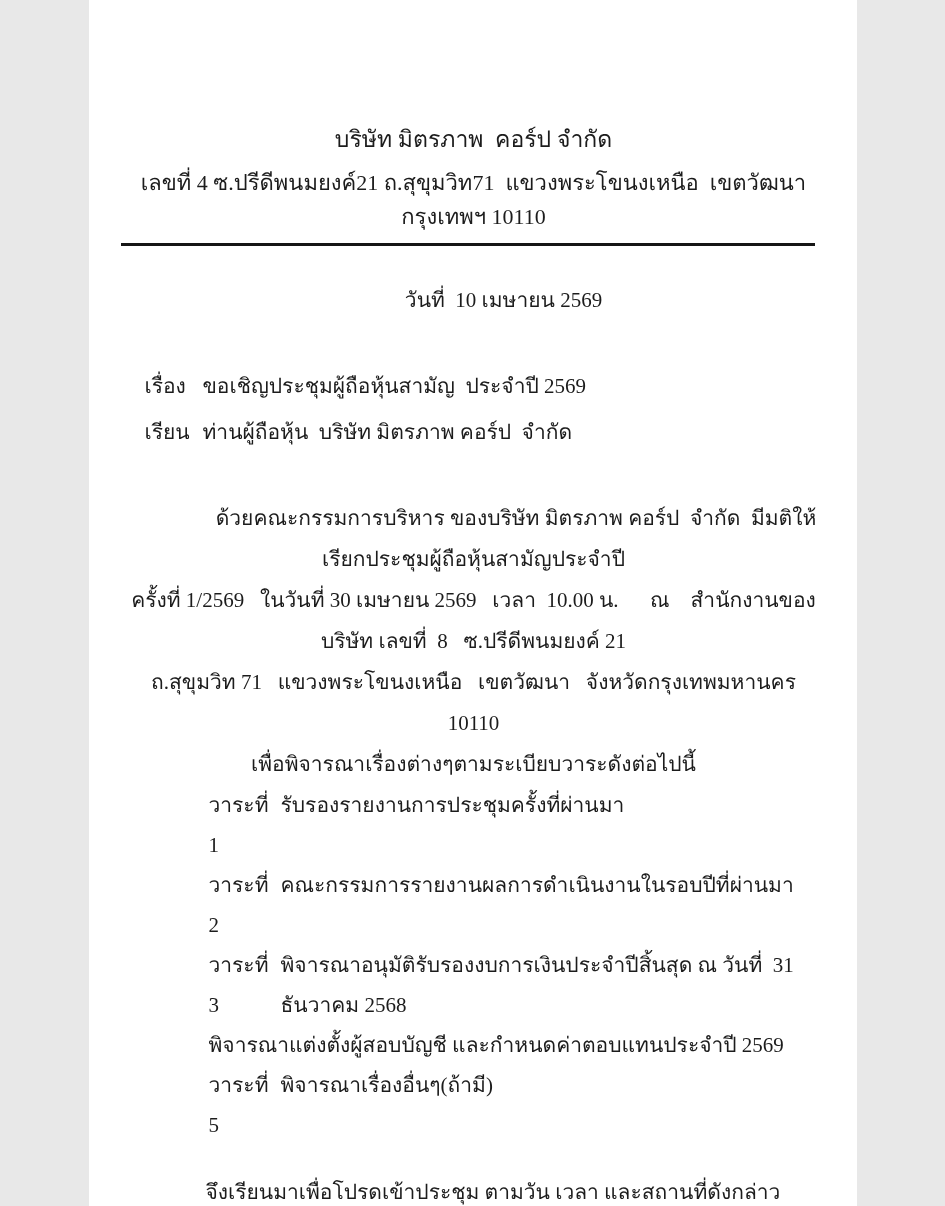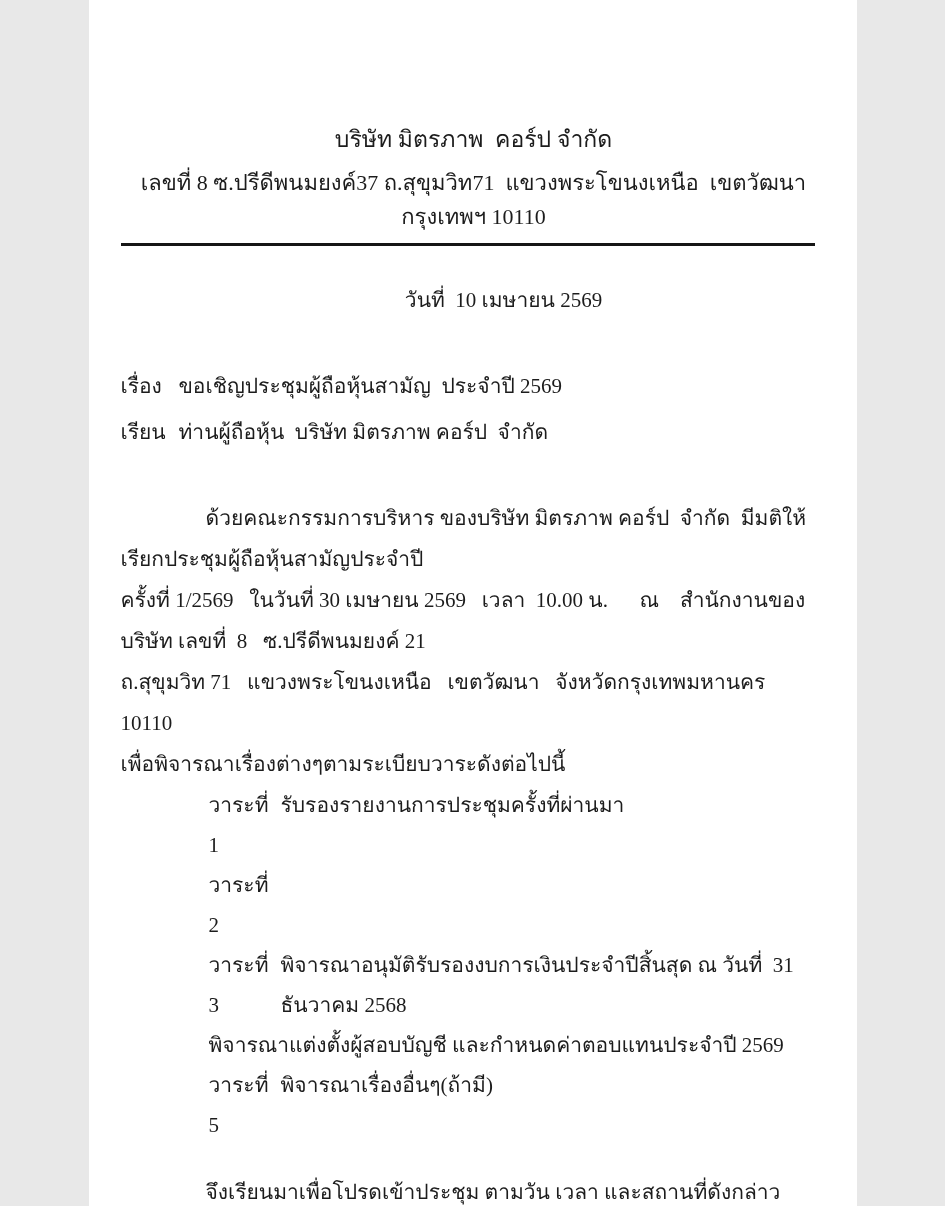--- a/index.html
+++ b/index.html
@@ -38,26 +38,27 @@
   .date-line {
     text-align: center;
     position: relative;
     left: 30px;
     margin-top: 34px;
   }
 
   .ref-row {
     display: flex;
     margin-top: 6px;
+    margin-left: 24px;
   }
   .ref-row.first { margin-top: 46px; }
   .ref-label { width: 58px; flex: none; }
   .ref-text { flex: 1; }
 
-  .body-paragraph { margin-top: 46px; }
+  .body-paragraph { margin-top: 46px; text-align: center; }
   .body-line { line-height: 41px; }
   .body-line.indented { text-indent: 85px; }
 
   .agenda-list { margin-top: 0; }
   .agenda-item {
     display: flex;
     padding-left: 88px;
     line-height: 40px;
   }
   .agenda-label { width: 72px; flex: none; }
@@ -69,21 +70,21 @@
     line-height: 41px;
   }
 </style>
 </head>
 <body>
 
 <div class="page">
 
   <div class="letter-head">
     <div class="company-name" data-bind="header.company_name">บริษัท มิตรภาพ  คอร์ป จำกัด</div>
-    <div class="company-address" data-bind="header.address">เลขที่ 8 ซ.ปรีดีพนมยงค์37 ถ.สุขุมวิท71  แขวงพระโขนงเหนือ  เขตวัฒนา  กรุงเทพฯ 10110</div>
+    <div class="company-address" data-bind="header.address">เลขที่ 4 ซ.ปรีดีพนมยงค์21 ถ.สุขุมวิท71  แขวงพระโขนงเหนือ  เขตวัฒนา  กรุงเทพฯ 10110</div>
     <hr class="head-rule">
   </div>
 
   <div class="date-line" data-bind="date_line">วันที่  10 เมษายน 2569</div>
 
   <div class="ref-row first">
     <span class="ref-label" data-bind="subject.label">เรื่อง</span>
     <span class="ref-text" data-bind="subject.text">ขอเชิญประชุมผู้ถือหุ้นสามัญ  ประจำปี 2569</span>
   </div>
 
@@ -99,20 +100,21 @@
     <div class="body-line" data-bind="body.lines.3">เพื่อพิจารณาเรื่องต่างๆตามระเบียบวาระดังต่อไปนี้</div>
   </div>
 
   <div class="agenda-list">
     <div class="agenda-item">
       <span class="agenda-label" data-bind="agenda.items.0.label">วาระที่ 1</span>
       <span class="agenda-text" data-bind="agenda.items.0.text">รับรองรายงานการประชุมครั้งที่ผ่านมา</span>
     </div>
     <div class="agenda-item">
       <span class="agenda-label" data-bind="agenda.items.1.label">วาระที่ 2</span>
+      <span class="agenda-text" data-bind="agenda.items.1.text">คณะกรรมการรายงานผลการดำเนินงานในรอบปีที่ผ่านมา</span>
     </div>
     <div class="agenda-item">
       <span class="agenda-label" data-bind="agenda.items.2.label">วาระที่ 3</span>
       <span class="agenda-text" data-bind="agenda.items.2.text">พิจารณาอนุมัติรับรองงบการเงินประจำปีสิ้นสุด ณ วันที่  31  ธันวาคม 2568</span>
     </div>
     <div class="agenda-item">
       <span class="agenda-text" data-bind="agenda.items.3.text">พิจารณาแต่งตั้งผู้สอบบัญชี และกำหนดค่าตอบแทนประจำปี 2569</span>
     </div>
     <div class="agenda-item">
       <span class="agenda-label" data-bind="agenda.items.4.label">วาระที่ 5</span>

